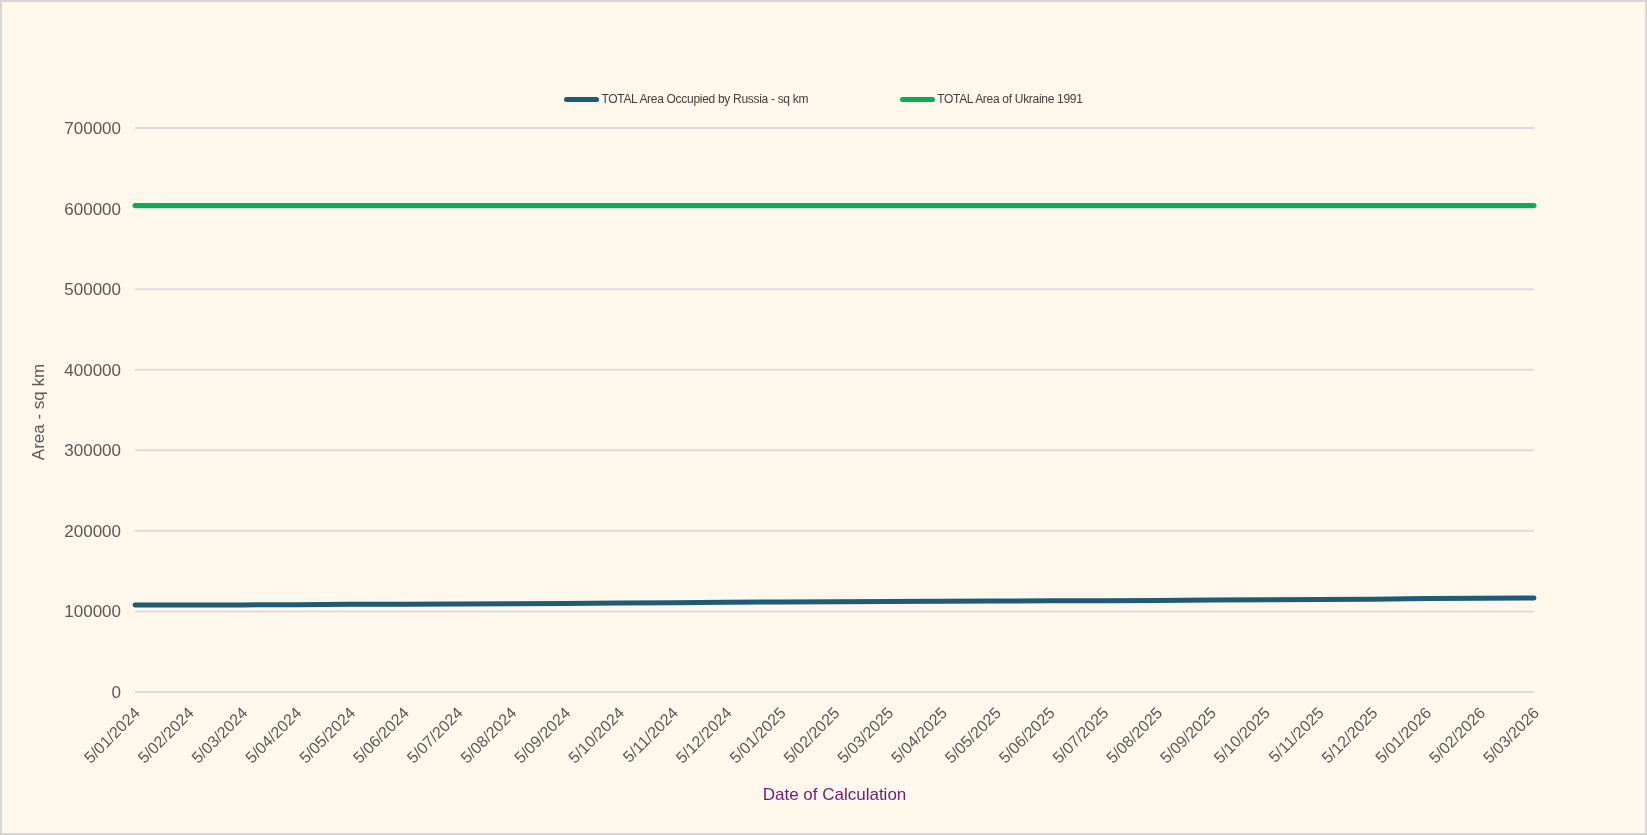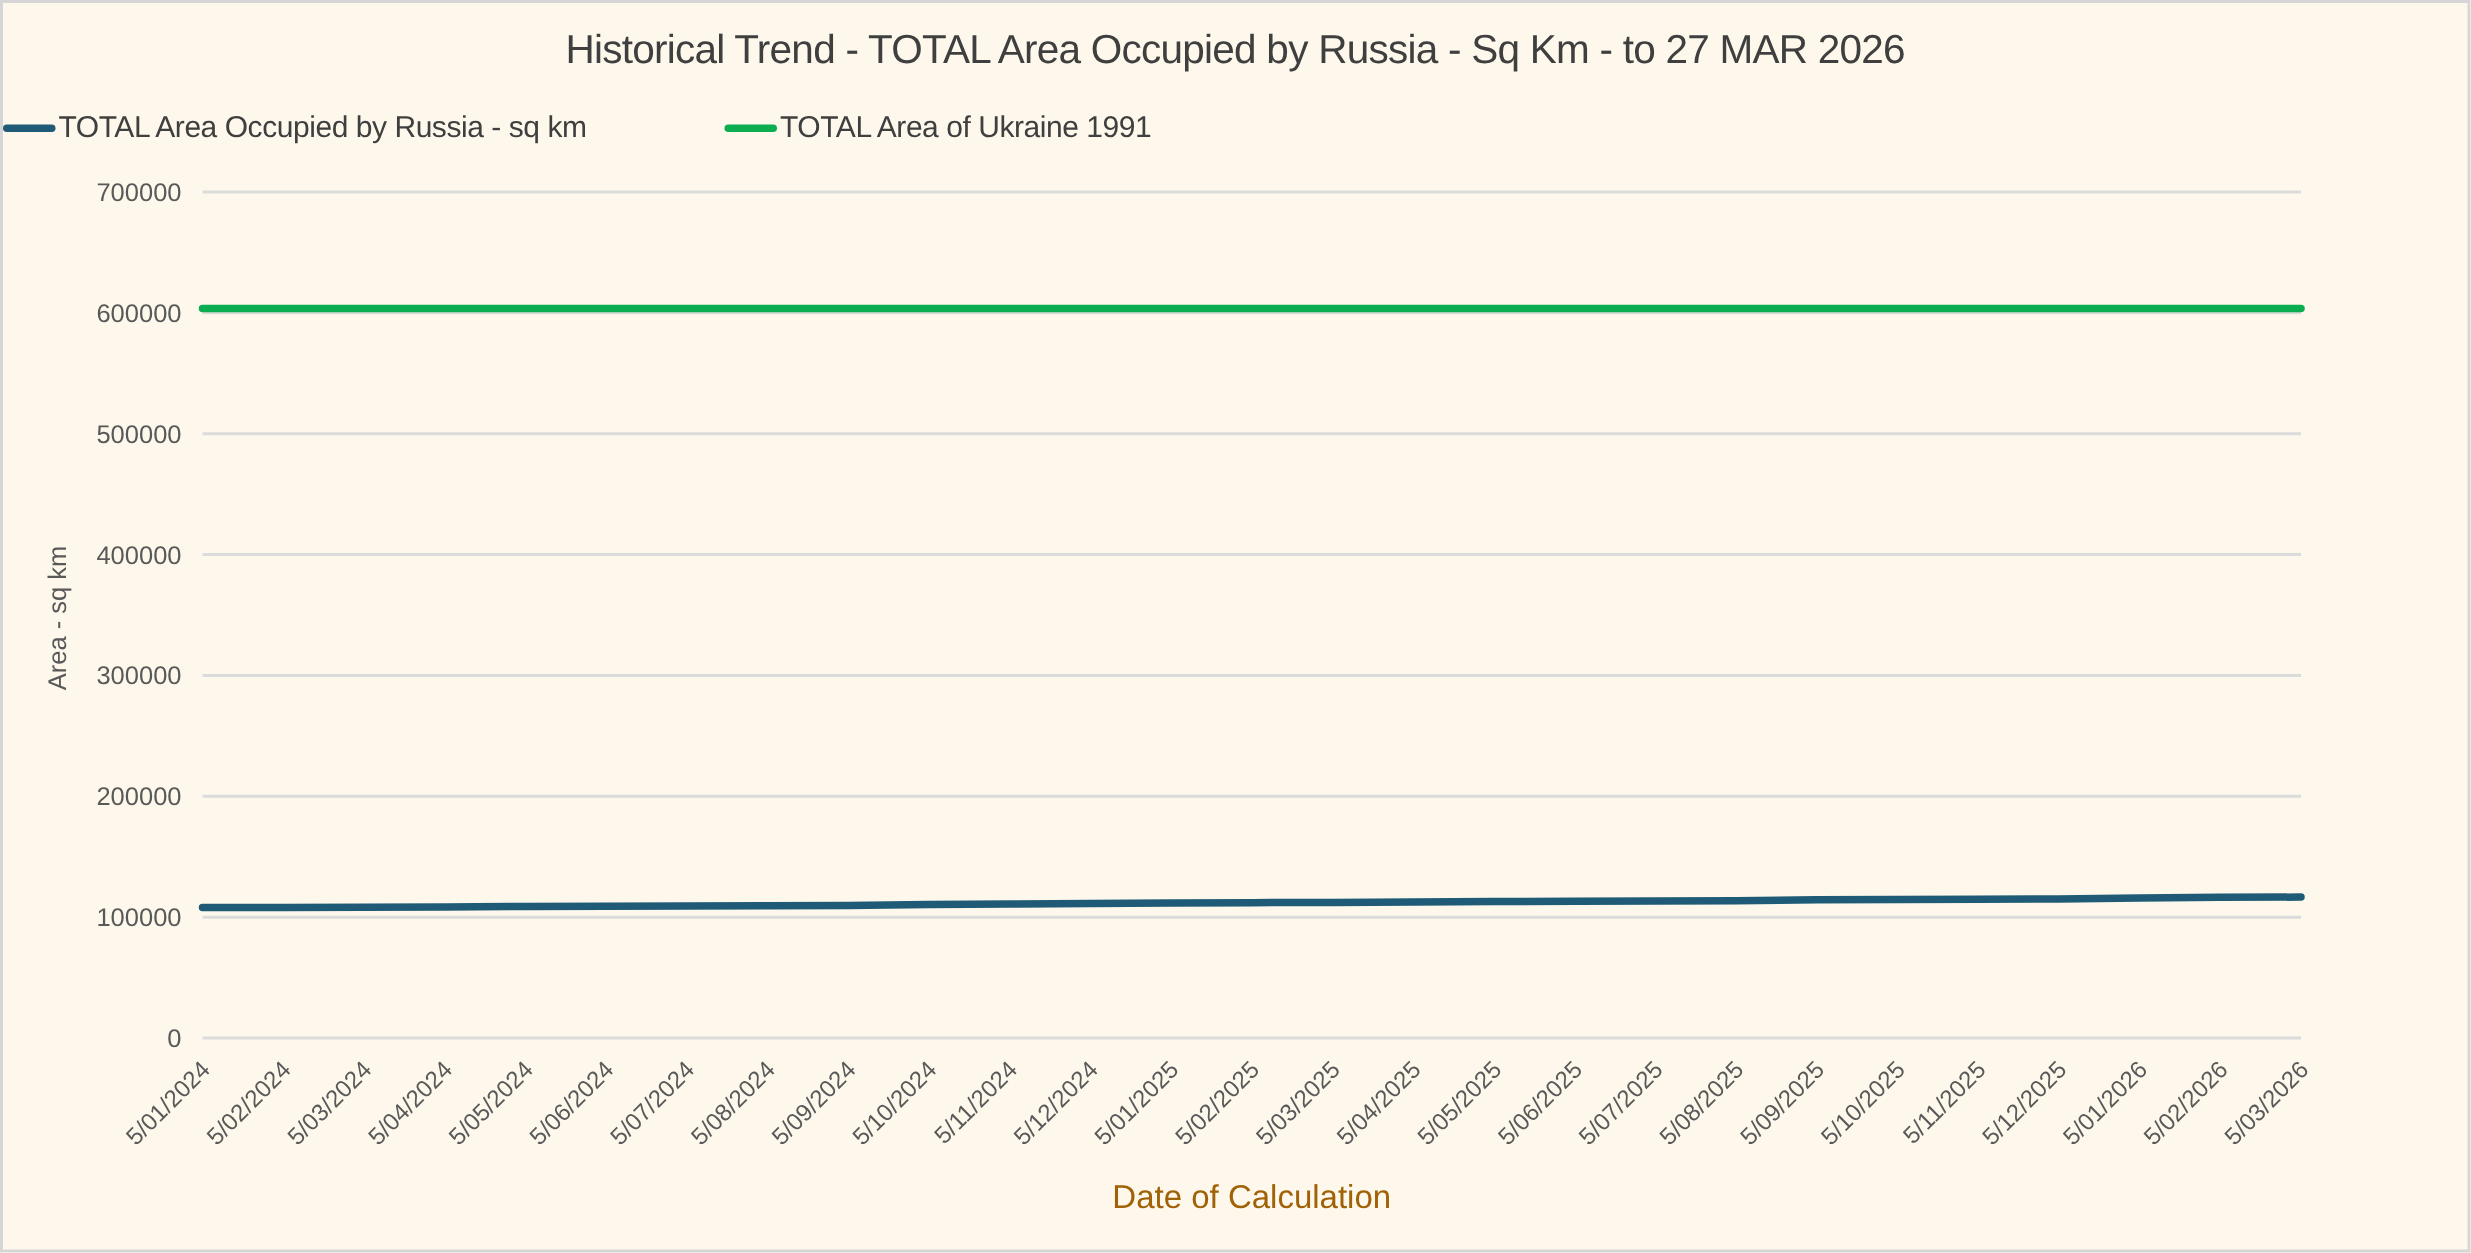--- a/index.html
+++ b/index.html
@@ -13,24 +13,24 @@
     overflow:hidden;
   }
   .title{
     position:absolute;top:16px;left:0;width:100%;
     text-align:center;
     font-size:27px;
     letter-spacing:-0.5px;
     color:#3F3F3F;
   }
   .legend{
-    position:absolute;top:72px;left:0;width:100%;
-    display:flex;align-items:center;
+    position:absolute;top:90px;left:0;width:100%;
+    display:flex;justify-content:center;align-items:center;
     gap:92px;
-    font-size:20px;
+    font-size:12px;
     letter-spacing:-0.3px;
     color:#3F3F3F;
   }
   .legend-item{display:flex;align-items:center;}
   .swatch{
     display:inline-block;
     width:35px;height:5px;border-radius:3px;
     margin-right:2px;
   }
   .ylabel{
@@ -38,31 +38,30 @@
     left:-243px;top:400px;
     width:560px;
     text-align:center;
     transform:rotate(-90deg);
     font-size:17px;
     color:#595959;
   }
   .xlabel{
     position:absolute;top:783px;left:133px;width:1399px;
     text-align:center;
-    font-size:22px;
-    color:#a16207;
+    font-size:17px;
+    color:#701a75;
   }
   svg{position:absolute;top:0;left:0;}
   svg text{font-family:"Liberation Sans", sans-serif;}
 </style>
 </head>
 <body>
 
 <div class="frame">
-  <div class="title">Historical Trend - TOTAL Area Occupied by Russia - Sq Km - to 27 MAR 2026</div>
 
   <div class="legend">
     <div class="legend-item">
       <span class="swatch" id="swatch-0" style="background: rgb(31, 91, 118);"></span>
       <span>TOTAL Area Occupied by Russia - sq km</span>
     </div>
     <div class="legend-item">
       <span class="swatch" id="swatch-1" style="background: rgb(11, 173, 81);"></span>
       <span>TOTAL Area of Ukraine 1991</span>
     </div>

